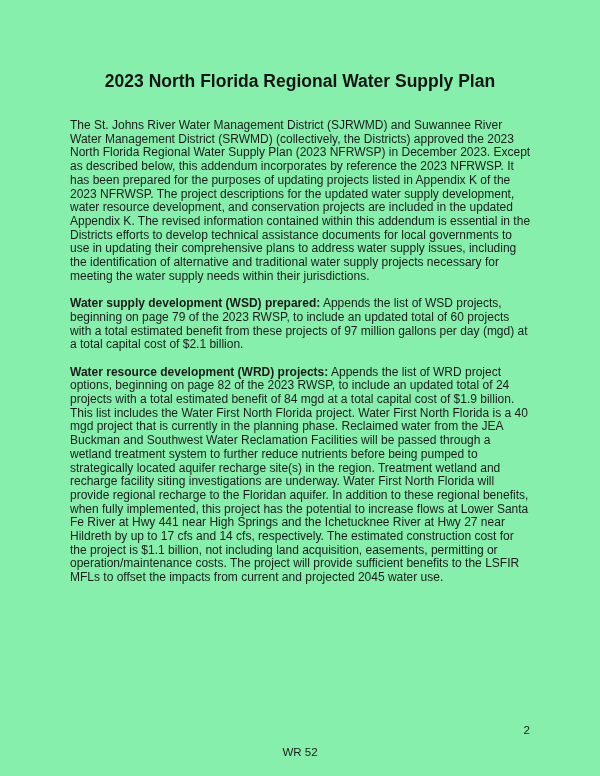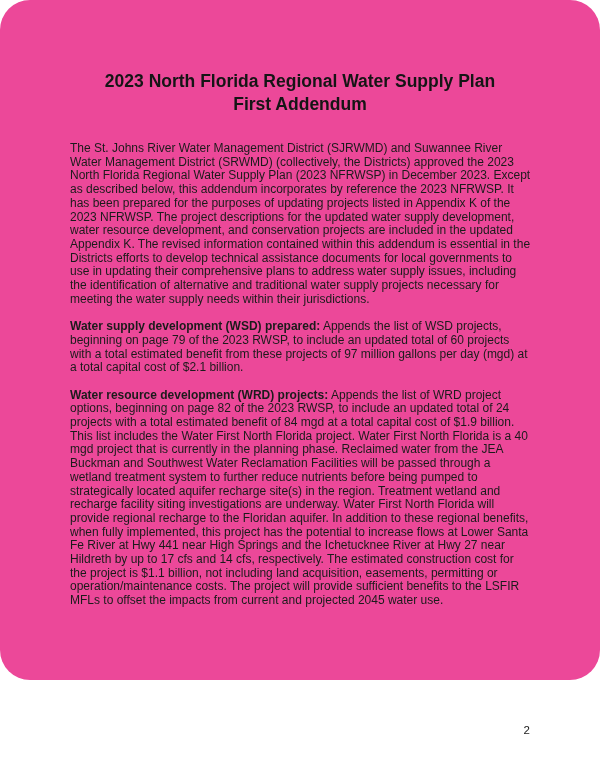--- a/index.html
+++ b/index.html
@@ -10,23 +10,22 @@
     width: 600px;
     height: 776px;
     background: #ffffff;
     font-family: "Liberation Sans", sans-serif;
     color: #1b1b1b;
     overflow: hidden;
   }
   .page {
     position: relative;
     width: 600px;
-    height: 680px;
-    background: #ec4899;
-    border-radius: 30px;
+    height: 776px;
+    background: #86efac;
   }
   .doc-title {
     padding-top: 70px;
     text-align: center;
     font-weight: bold;
     font-size: 17.5px;
     line-height: 23px;
     color: #151515;
   }
   .content {
@@ -59,28 +58,28 @@
     line-height: 13px;
   }
 </style>
 </head>
 <body>
 
 <div class="page">
 
   <div class="doc-title">
     <div>2023 North Florida Regional Water Supply Plan</div>
-    <div>First Addendum</div>
   </div>
 
   <div class="content">
     <p><span class="lead"></span><span>The St. Johns River Water Management District (SJRWMD) and Suwannee River Water Management District (SRWMD) (collectively, the Districts) approved the 2023 North Florida Regional Water Supply Plan (2023 NFRWSP) in December 2023. Except as described below, this addendum incorporates by reference the 2023 NFRWSP. It has been prepared for the purposes of updating projects listed in Appendix K of the 2023 NFRWSP. The project descriptions for the updated water supply development, water resource development, and conservation projects are included in the updated Appendix K. The revised information contained within this addendum is essential in the Districts efforts to develop technical assistance documents for local governments to use in updating their comprehensive plans to address water supply issues, including the identification of alternative and traditional water supply projects necessary for meeting the water supply needs within their jurisdictions.</span></p>
 
 
     <p><span class="lead">Water supply development (WSD) prepared:</span><span> Appends the list of WSD projects, beginning on page 79 of the 2023 RWSP, to include an updated total of 60 projects with a total estimated benefit from these projects of 97 million gallons per day (mgd) at a total capital cost of $2.1 billion.</span></p>
 
     <p><span class="lead">Water resource development (WRD) projects:</span><span> Appends the list of WRD project options, beginning on page 82 of the 2023 RWSP, to include an updated total of 24 projects with a total estimated benefit of 84 mgd at a total capital cost of $1.9 billion. This list includes the Water First North Florida project. Water First North Florida is a 40 mgd project that is currently in the planning phase. Reclaimed water from the JEA Buckman and Southwest Water Reclamation Facilities will be passed through a wetland treatment system to further reduce nutrients before being pumped to strategically located aquifer recharge site(s) in the region. Treatment wetland and recharge facility siting investigations are underway. Water First North Florida will provide regional recharge to the Floridan aquifer. In addition to these regional benefits, when fully implemented, this project has the potential to increase flows at Lower Santa Fe River at Hwy 441 near High Springs and the Ichetucknee River at Hwy 27 near Hildreth by up to 17 cfs and 14 cfs, respectively. The estimated construction cost for the project is $1.1 billion, not including land acquisition, easements, permitting or operation/maintenance costs. The project will provide sufficient benefits to the LSFIR MFLs to offset the impacts from current and projected 2045 water use.</span></p>
   </div>
 
   <div class="page-number">2</div>
 
+  <div class="footer-code">WR 52</div>
 
 </div>
 
 </body></html>

